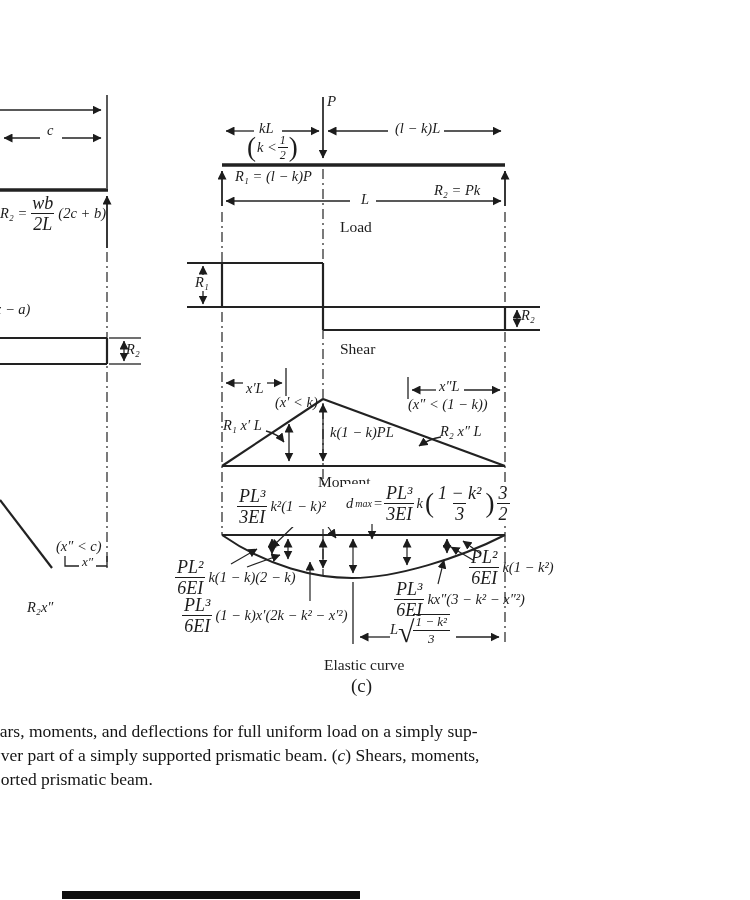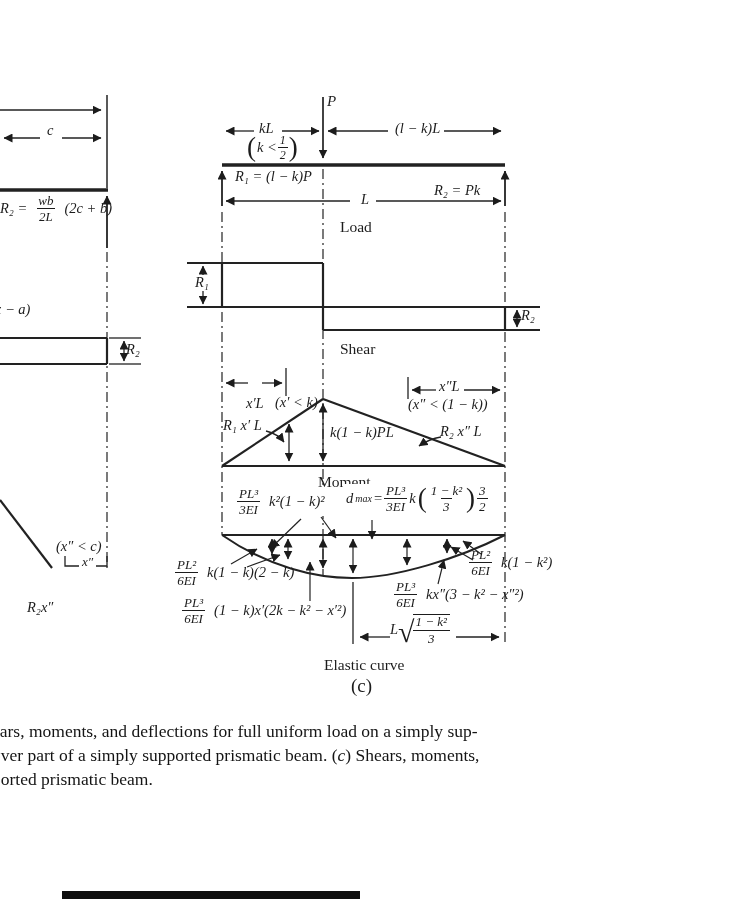--- a/index.html
+++ b/index.html
@@ -3,22 +3,22 @@
 <meta charset="utf-8">
 <style>
   html,body{margin:0;padding:0;background:#fff;}
   #page{position:relative;width:750px;height:900px;background:#fff;overflow:hidden;
         font-family:"Liberation Serif","DejaVu Serif",serif;color:#1c1c1c;}
   svg.lines{position:absolute;left:0;top:0;}
   .lb{position:absolute;font-size:14.5px;line-height:1.1;white-space:nowrap;color:#1c1c1c;}
   .it{font-style:italic;}
   .rm{font-style:normal;font-size:15.5px;}
   .bgw{background:#fff;padding:0 3px;}
-  .row{display:inline-flex;align-items:center;gap:9px;}
-  .fr{display:inline-flex;flex-direction:column;align-items:center;line-height:1.05;font-size:13px;font-style:italic;}
+  .row{display:inline-flex;align-items:center;gap:3px;}
+  .fr{display:inline-flex;flex-direction:column;align-items:center;line-height:1.05;font-size:18px;font-style:italic;}
   .fr .fn{padding:0 2px;}
   .fr .fd{border-top:1.3px solid #1c1c1c;padding:1px 2px 0;}
   .radfr{display:inline-flex;flex-direction:column;align-items:center;line-height:1.05;font-size:13px;font-style:italic;border-top:1.5px solid #1c1c1c;}
   .radfr .rn{border-bottom:1.3px solid #1c1c1c;padding:0 3px 1px;}
   .radfr .rd{padding-top:1px;}
   .sqrt{font-size:30px;line-height:.9;font-style:normal;margin-right:-2px;transform:translateY(2px);}
   .bigp{font-size:27px;line-height:.8;font-style:normal;}
   sub.mx{font-size:10px;font-style:italic;}
   .cap{font-size:17.5px;font-style:normal;color:#141414;}
   .caps-it{font-style:italic;}
@@ -143,21 +143,21 @@
   </div>
   <div class="lb it" style="left:227px;top:169px;margin-left:8px;">R₁ = (l − k)P</div>
   <div class="lb it" style="left:434px;top:171px;margin-top:12px;">R₂ = Pk</div>
   <div class="lb it bgw" style="left:358px;top:192px;">L</div>
   <div class="lb rm" style="left:340px;top:218px;">Load</div>
 
   <div class="lb it bgw" style="left:192px;top:275px;">R₁</div>
   <div class="lb it" style="left:521px;top:308px;">R₂</div>
   <div class="lb rm" style="left:340px;top:340px;">Shear</div>
 
-  <div class="lb it bgw" style="left:243px;top:396px;">x′L</div>
+  <div class="lb it bgw" style="left:243px;top:381px;">x′L</div>
   <div class="lb it" style="left:227px;top:395px;margin-left:48px;">(x′ &lt; k)</div>
   <div class="lb it" style="left:223px;top:418px;">R₁ x′ L</div>
   <div class="lb it" style="left:330px;top:425px;">k(1 − k)PL</div>
   <div class="lb it bgw" style="left:436px;top:379px;">x″L</div>
   <div class="lb it" style="left:408px;top:397px;">(x″ &lt; (1 − k))</div>
   <div class="lb it" style="left:440px;top:424px;">R₂ x″ L</div>
   <div class="lb rm" style="left:318px;top:473px;">Moment</div>
 
   <div class="lb row bgw" style="left:234px;top:487px;">
     <span class="fr">

